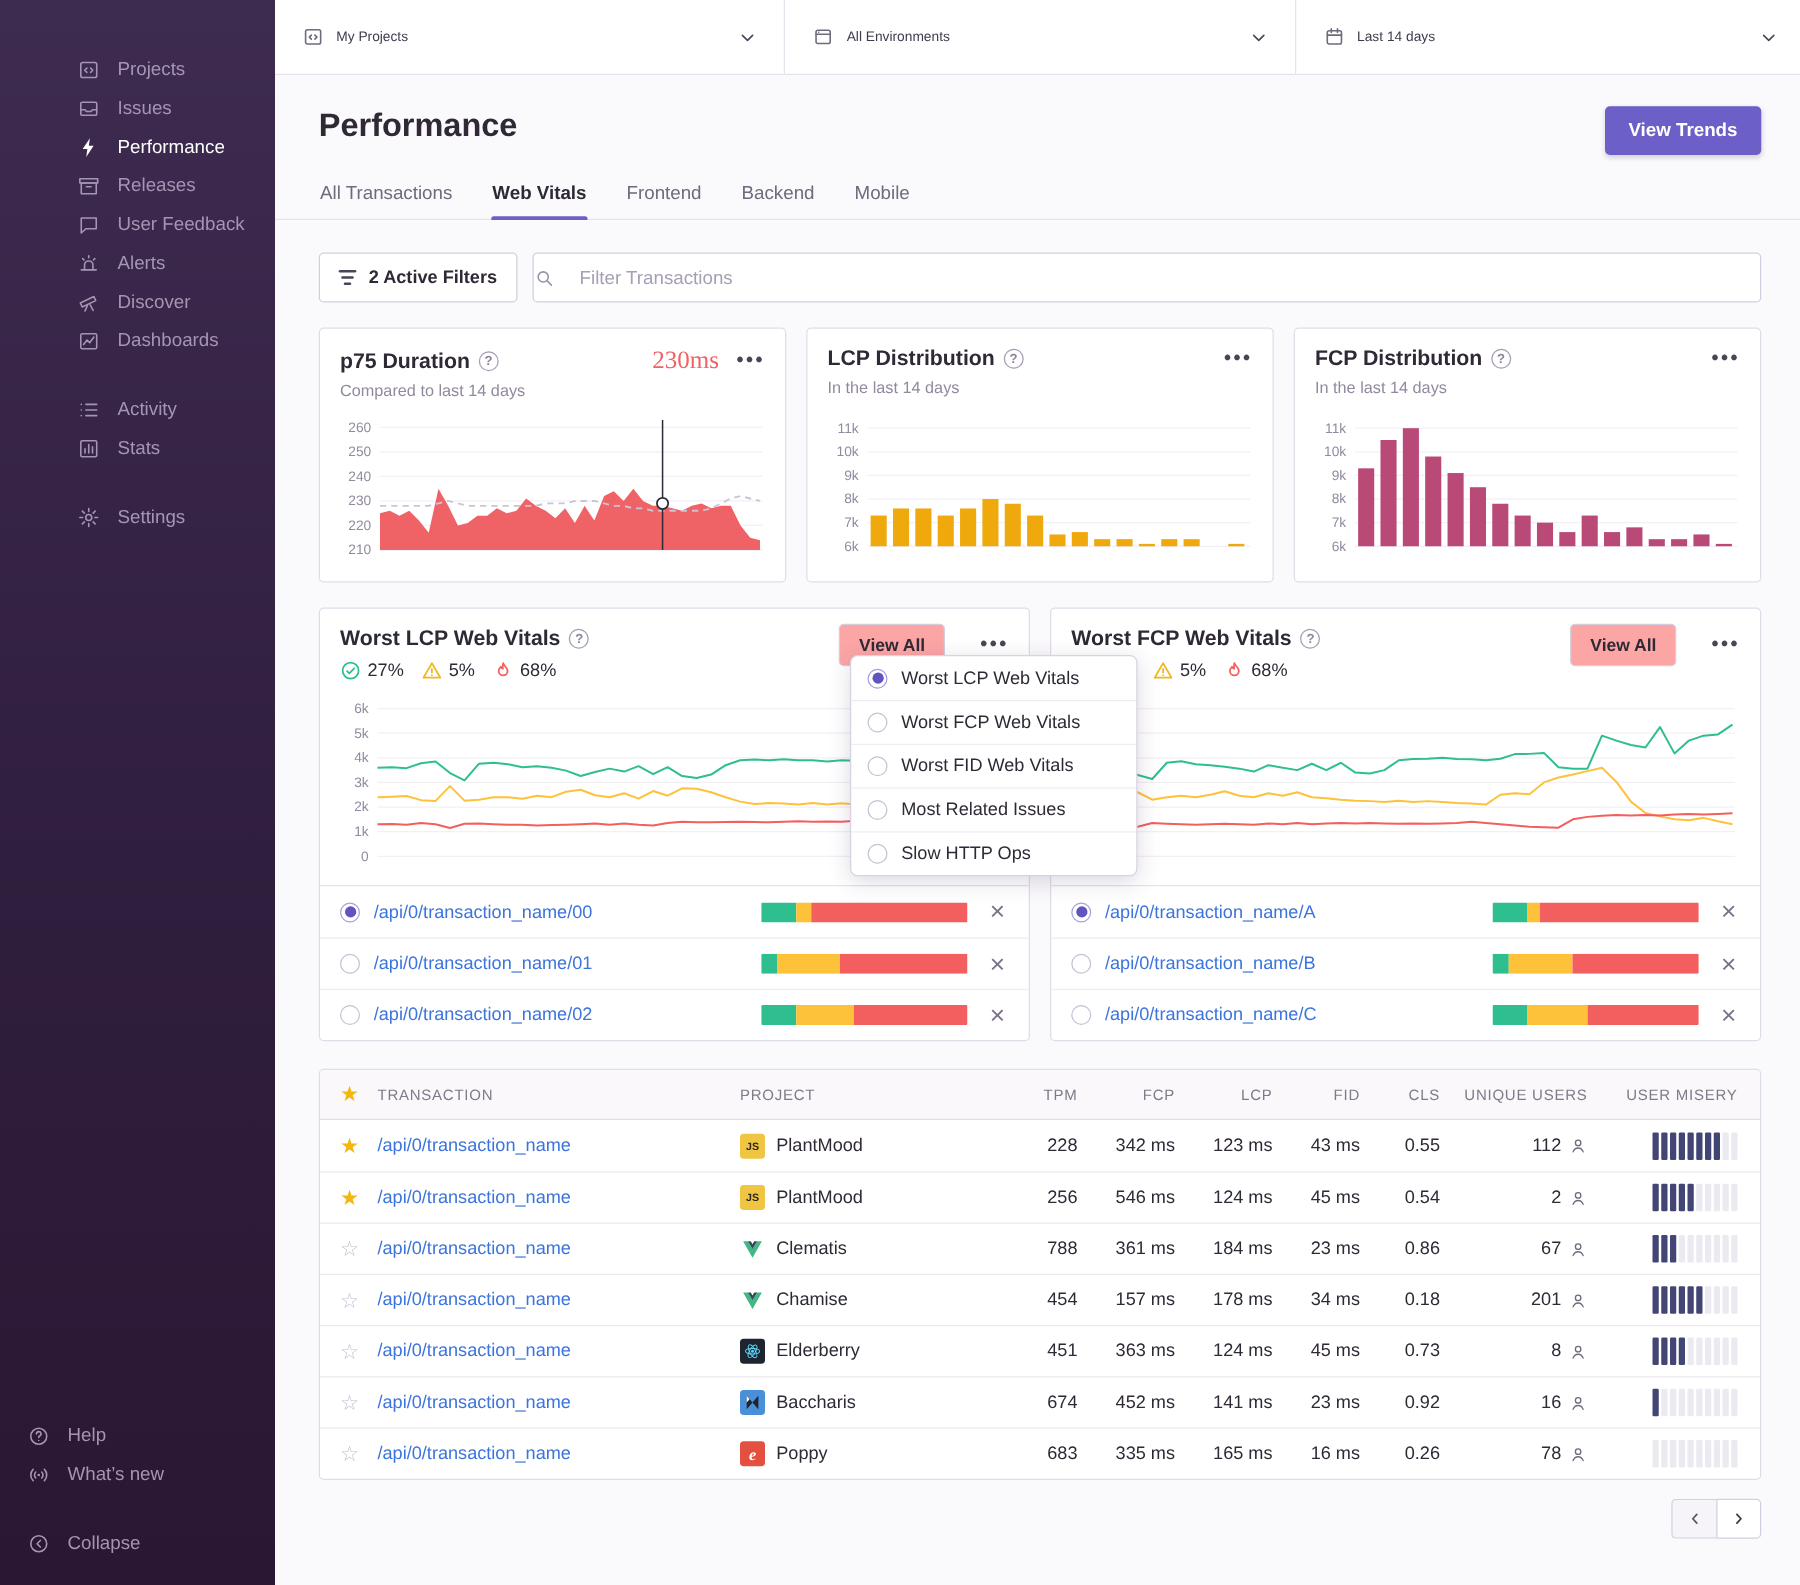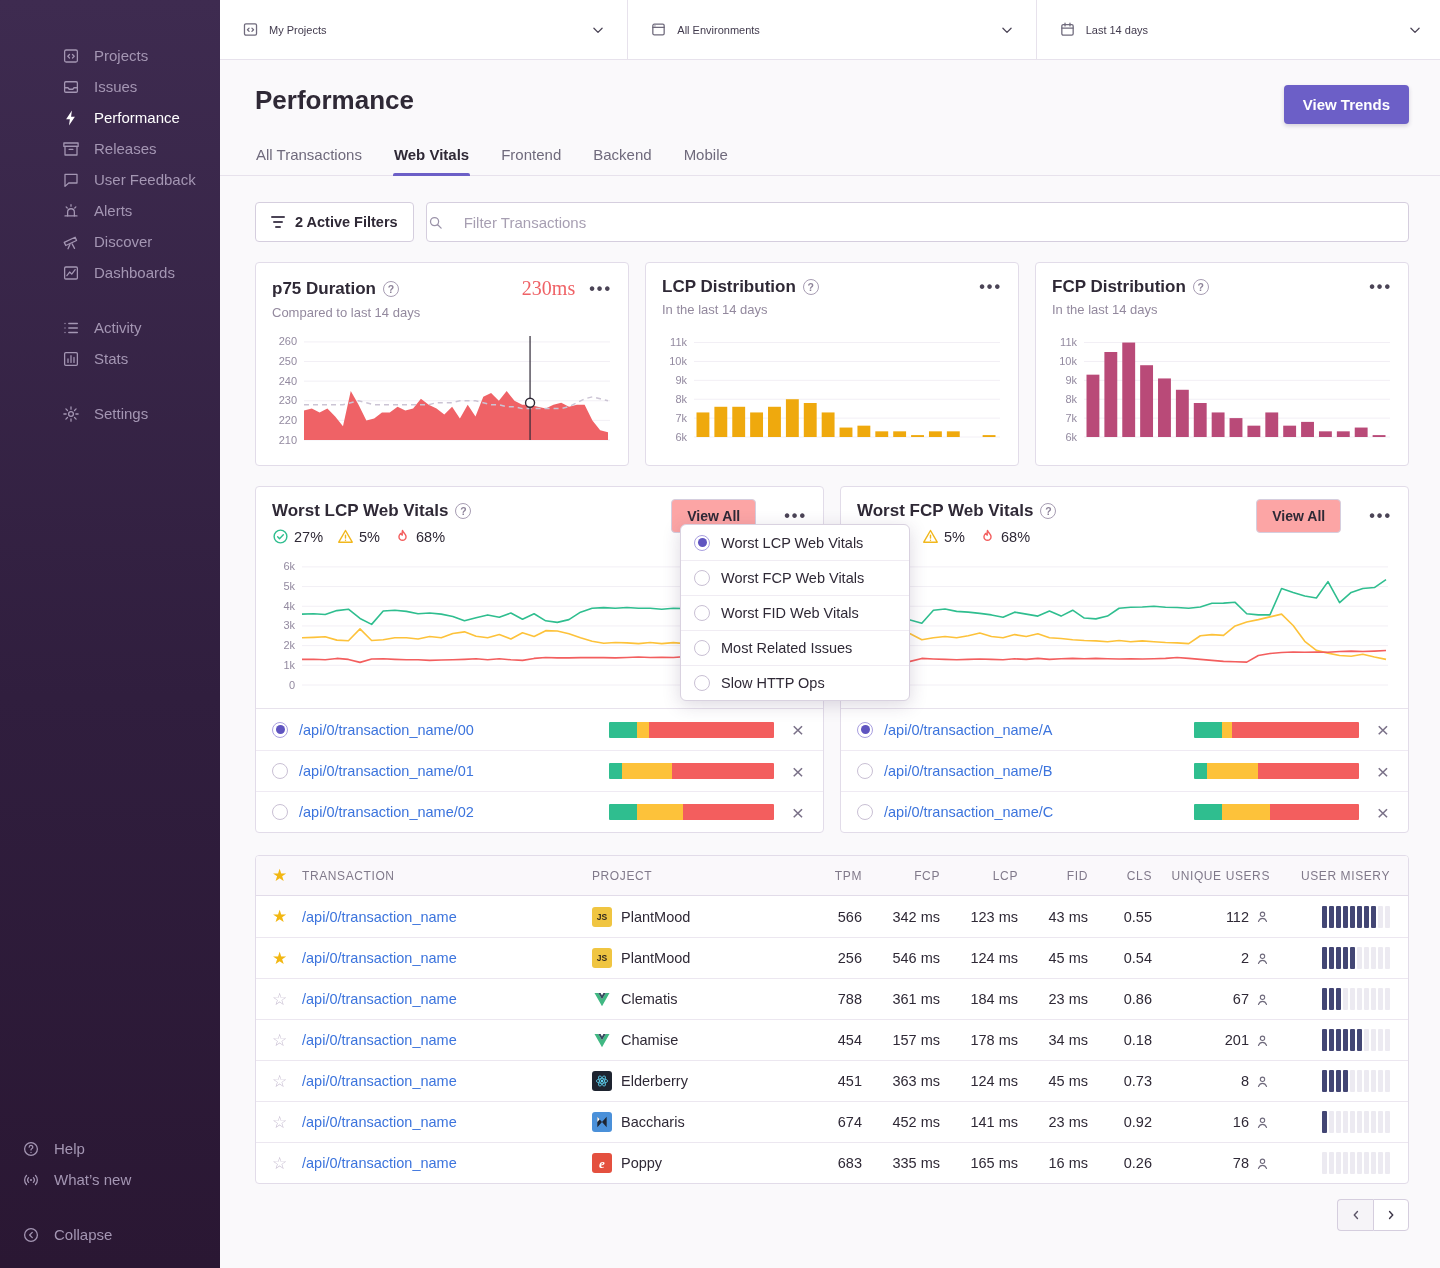--- a/index.html
+++ b/index.html
@@ -681,21 +681,21 @@
       <div id="tbody">
           <div class="tgrid trow">
             <span class="star on">★</span>
             <span class="t-link">/api/0/transaction_name</span>
             <span class="proj">
               <span class="pbadge" style="background:#F0C541">
                 <span style="font-size:8.5px;font-weight:700;color:#32281E">JS</span>
               </span>
               <span>PlantMood</span>
             </span>
-            <span class="cell num">566</span>
+            <span class="cell num">228</span>
             <span class="cell num">342 ms</span>
             <span class="cell num">123 ms</span>
             <span class="cell num">43 ms</span>
             <span class="cell num">0.55</span>
             <span class="cell users-cell">
               <span>112</span>
               <svg fill="none" stroke="currentColor" stroke-width="1.7" stroke-linecap="round" stroke-linejoin="round" viewBox="0 0 24 24">
                 <circle cx="12" cy="8.5" r="3.5"></circle>
                 <path d="M5.5 20c1.3-3.3 3.7-5 6.5-5s5.2 1.7 6.5 5"></path>
               </svg>

